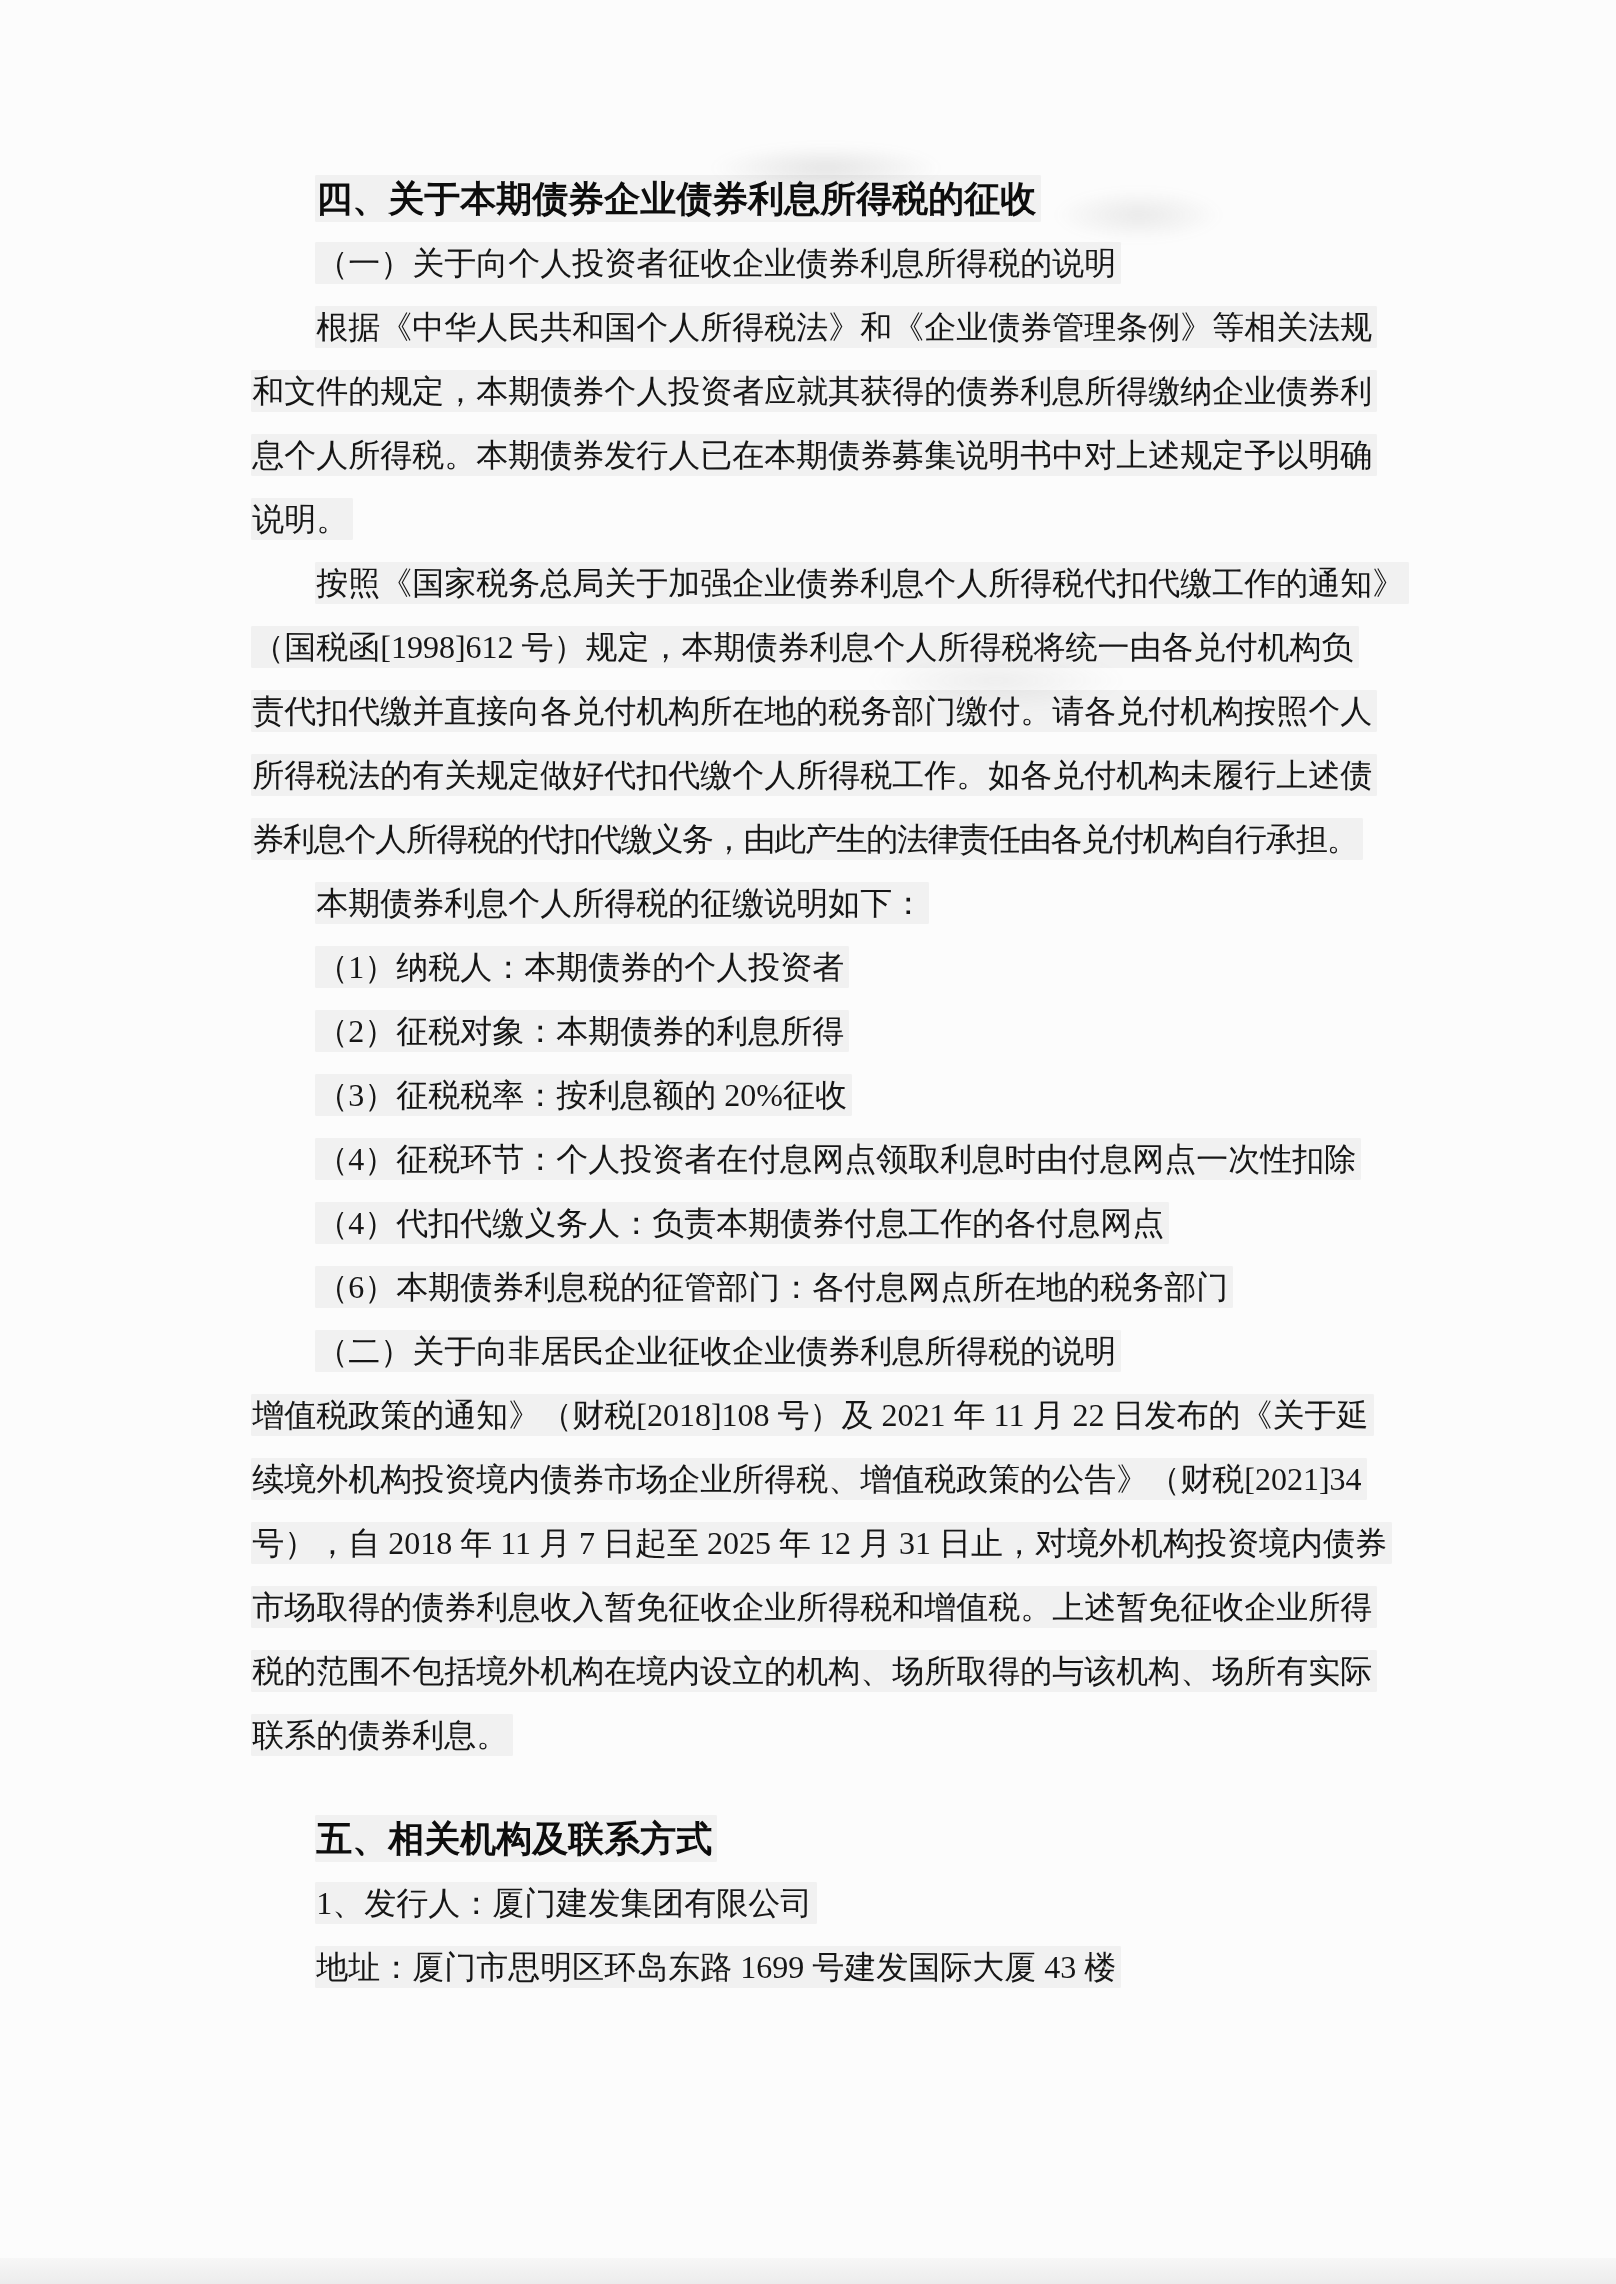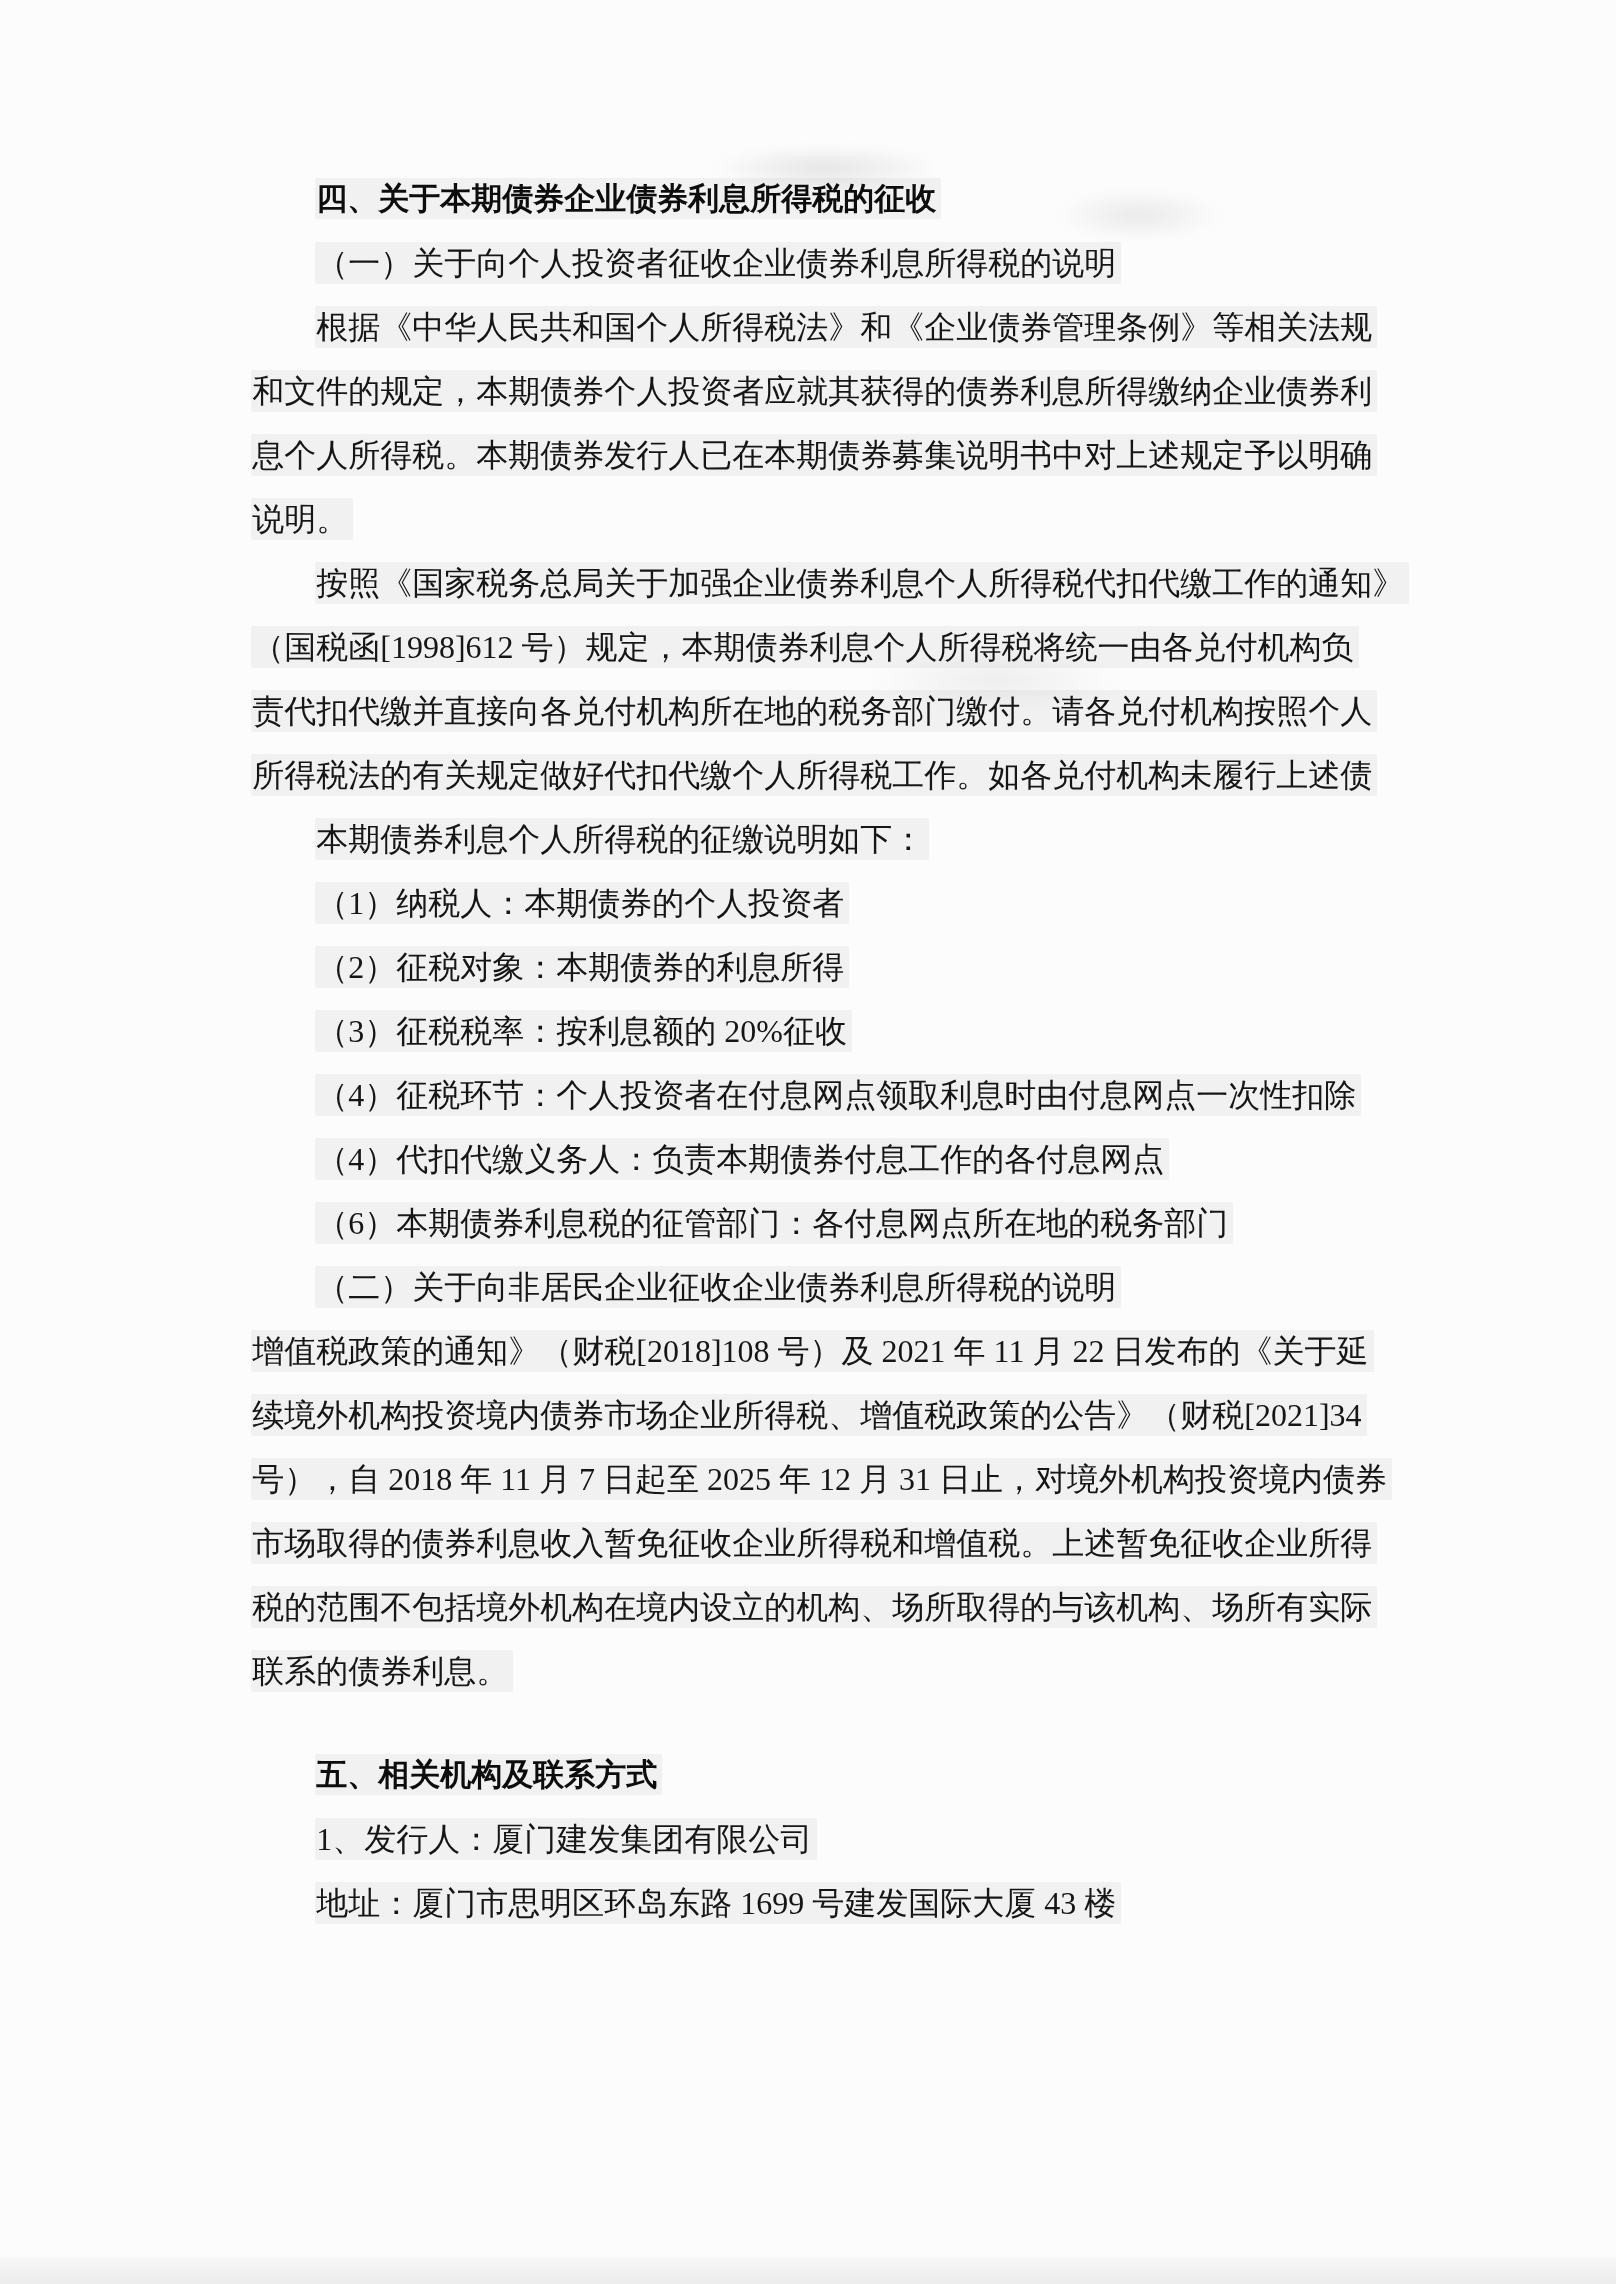--- a/index.html
+++ b/index.html
@@ -25,21 +25,21 @@
   
   .line .txt{
     background:rgba(0,0,0,0.045);
     padding:2.6px 5.2px 2.6px 1.3px;
     border-radius:1.3px;
   }
   .ind{padding-left:64px;}           
   .hd{
     font-family:"Liberation Sans","DejaVu Sans",sans-serif;
     font-weight:700;
-    font-size:31px;
+    font-size:36px;
     color:#0d0d0d;
   }
   .tight{letter-spacing:-1.3px;}       
   .gap{margin-top:40px;}             
 
   .smudge{
     position:absolute;
     filter:blur(4.6px);
     pointer-events:none;
   }
@@ -72,20 +72,21 @@
 
     <div class="line ind"><span class="txt">根据《中华人民共和国个人所得税法》和《企业债券管理条例》等相关法规</span></div>
     <div class="line"><span class="txt">和文件的规定，本期债券个人投资者应就其获得的债券利息所得缴纳企业债券利</span></div>
     <div class="line"><span class="txt">息个人所得税。本期债券发行人已在本期债券募集说明书中对上述规定予以明确</span></div>
     <div class="line"><span class="txt">说明。</span></div>
 
     <div class="line ind"><span class="txt">按照《国家税务总局关于加强企业债券利息个人所得税代扣代缴工作的通知》</span></div>
     <div class="line"><span class="txt">（国税函[1998]612 号）规定，本期债券利息个人所得税将统一由各兑付机构负</span></div>
     <div class="line"><span class="txt">责代扣代缴并直接向各兑付机构所在地的税务部门缴付。请各兑付机构按照个人</span></div>
     <div class="line"><span class="txt">所得税法的有关规定做好代扣代缴个人所得税工作。如各兑付机构未履行上述债</span></div>
+    <div class="line tight"><span class="txt">券利息个人所得税的代扣代缴义务，由此产生的法律责任由各兑付机构自行承担。</span></div>
 
     <div class="line ind"><span class="txt">本期债券利息个人所得税的征缴说明如下：</span></div>
 
     <div class="line ind"><span class="txt">（1）纳税人：本期债券的个人投资者</span></div>
     <div class="line ind"><span class="txt">（2）征税对象：本期债券的利息所得</span></div>
     <div class="line ind"><span class="txt">（3）征税税率：按利息额的 20%征收</span></div>
     <div class="line ind"><span class="txt">（4）征税环节：个人投资者在付息网点领取利息时由付息网点一次性扣除</span></div>
     <div class="line ind"><span class="txt">（4）代扣代缴义务人：负责本期债券付息工作的各付息网点</span></div>
     <div class="line ind"><span class="txt">（6）本期债券利息税的征管部门：各付息网点所在地的税务部门</span></div>
 

